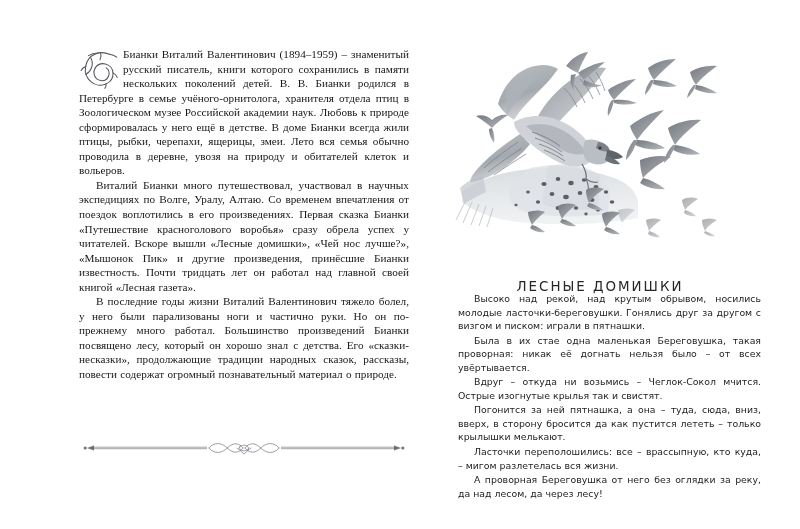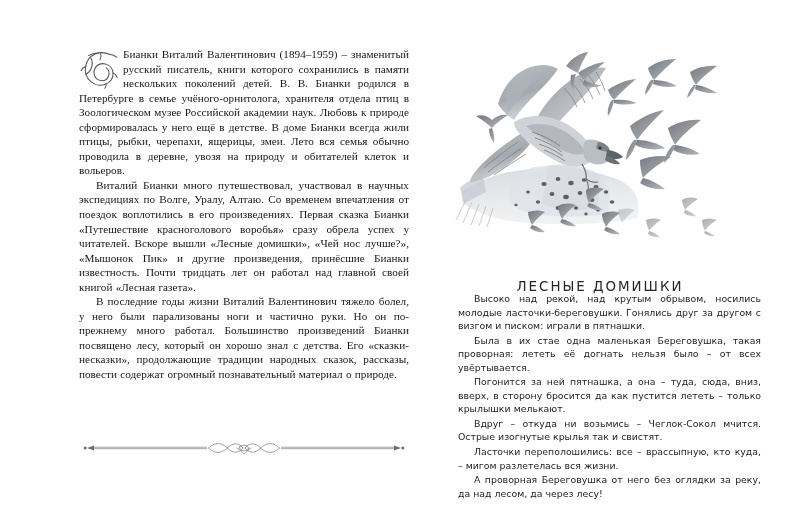--- a/index.html
+++ b/index.html
@@ -348,22 +348,22 @@
             <path d="M178 168 C184 166 190 166 195 168 C190 172 185 176 182 181 C180 177 178 172 178 168 Z"></path>
           </g>
         </g>
       </svg>
     </div>
 
     <div class="story-title">ЛЕСНЫЕ ДОМИШКИ</div>
 
     <div class="story-block">
       <p class="story-para">Высоко над рекой, над крутым обрывом, носились молодые ласточки-береговушки. Гонялись друг за другом с визгом и писком: играли в пятнашки.</p>
-      <p class="story-para">Была в их стае одна маленькая Береговушка, такая проворная: лететь её догнать нельзя было – от всех увёртывается.</p>
+      <p class="story-para">Была в их стае одна маленькая Береговушка, такая проворная: никак её догнать нельзя было – от всех увёртывается.</p>
+      <p class="story-para">Вдруг – откуда ни возьмись – Чеглок-Сокол мчится. Острые изогнутые крылья так и свистят.</p>
       <p class="story-para">Погонится за ней пятнашка, а она – туда, сюда, вниз, вверх, в сторону бросится да как пустится лететь – только крылышки мелькают.</p>
-      <p class="story-para">Вдруг – откуда ни возьмись – Чеглок-Сокол мчится. Острые изогнутые крылья так и свистят.</p>
       <p class="story-para">Ласточки переполошились: все – врассыпную, кто куда, – мигом разлетелась вся жизни.</p>
       <p class="story-para">А проворная Береговушка от него без оглядки за реку, да над лесом, да через лесу!</p>
     </div>
 
   </div>
 
 </div>
 
 </body></html>

